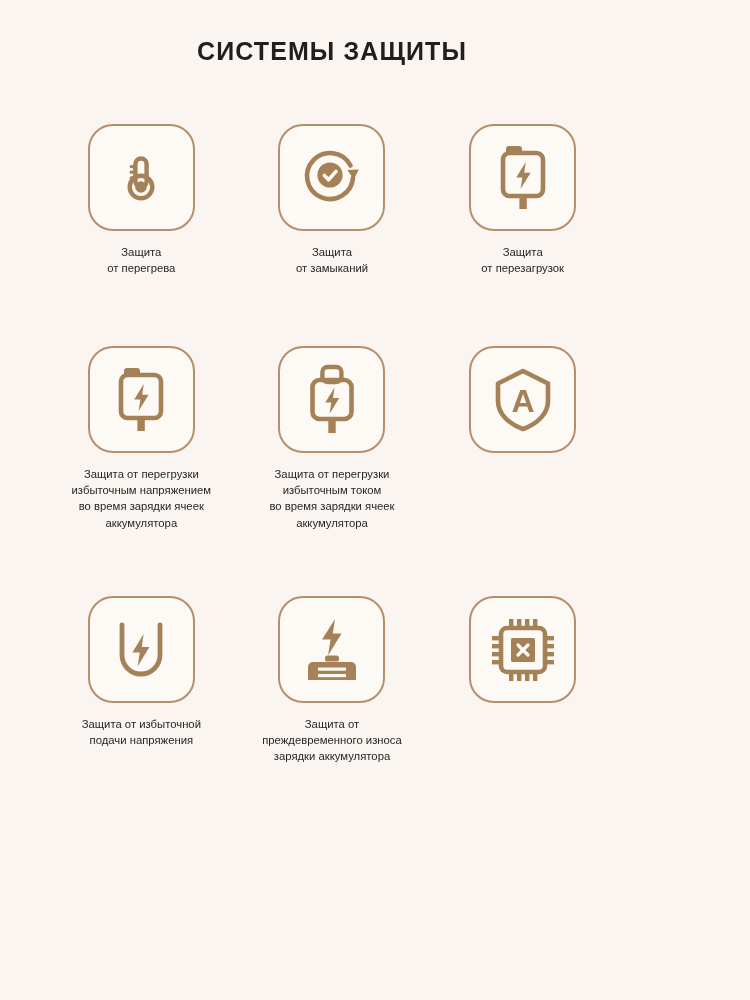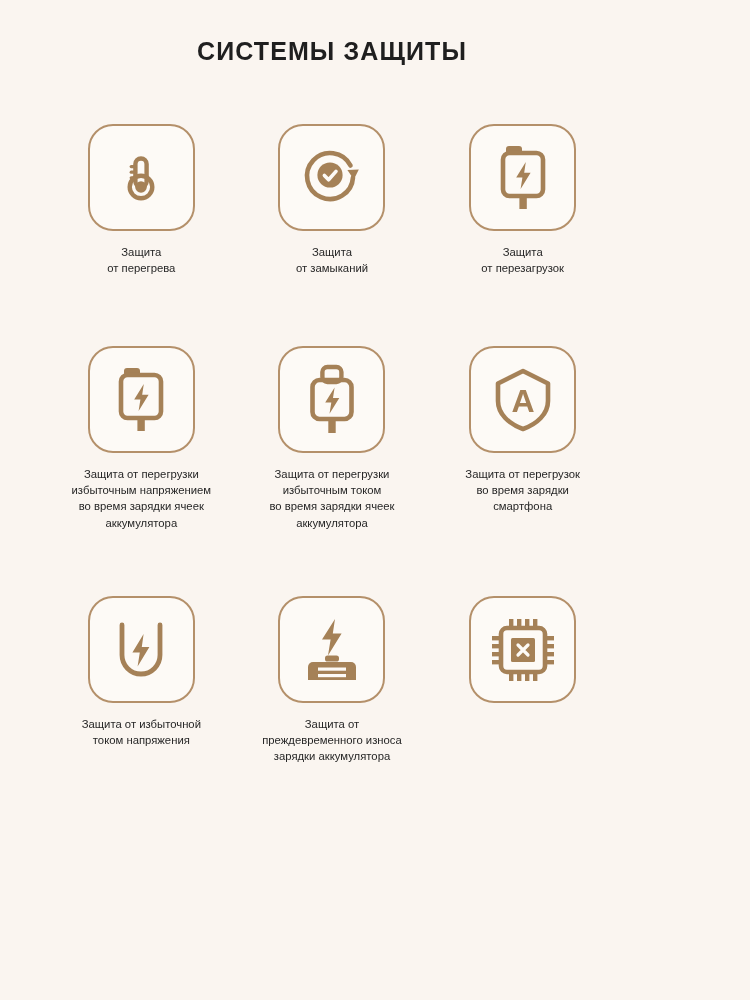--- a/index.html
+++ b/index.html
@@ -159,36 +159,33 @@
 
     <div class="cell r2">
       <div class="tile">
         <span>
           <svg width="66" height="70" viewBox="0 0 66 70">
             <path d="M33 6 L58 18.5 V36 C58 49 47 59 33 64 C19 59 8 49 8 36 V18.5 Z" fill="none" stroke="#a58157" stroke-width="4.6" stroke-linejoin="round"></path>
             <text x="33" y="47" text-anchor="middle" font-family="Liberation Sans, sans-serif" font-size="32" font-weight="bold" fill="#a58157">A</text>
           </svg>
         </span>
       </div>
-      <div class="caption">Защита от перегрузок
-во время зарядки
-смартфона</div>
     </div>
 
     <div class="cell r3">
       <div class="tile">
         <span>
           <svg width="64" height="66" viewBox="0 0 64 66">
             <path d="M13 8 V38 a19 19 0 0 0 38 0 V8" fill="none" stroke="#a58157" stroke-width="4.8" stroke-linecap="round"></path>
             <path d="M34.6 17 l-11.2 18.4 h7.4 l-2.2 14 l11.8 -19.4 h-7.6 z" fill="#a58157"></path>
           </svg>
         </span>
       </div>
       <div class="caption">Защита от избыточной
-током напряжения</div>
+подачи напряжения</div>
     </div>
 
     <div class="cell r3">
       <div class="tile">
         <span>
           <svg width="66" height="70" viewBox="0 0 66 70">
             <path d="M36 4 l-13 20.5 h8.6 l-2.6 16 l13.6 -22 h-8.8 z" fill="#a58157"></path>
             <rect x="26" y="40.5" width="14" height="6" rx="2.6" fill="#a58157"></rect>
             <path d="M14 47 h38 a5 5 0 0 1 5 5 v13 h-48 v-13 a5 5 0 0 1 5 -5 z" fill="#a58157"></path>
             <rect x="19" y="52.5" width="28" height="3.2" fill="#fdfaf6"></rect>

